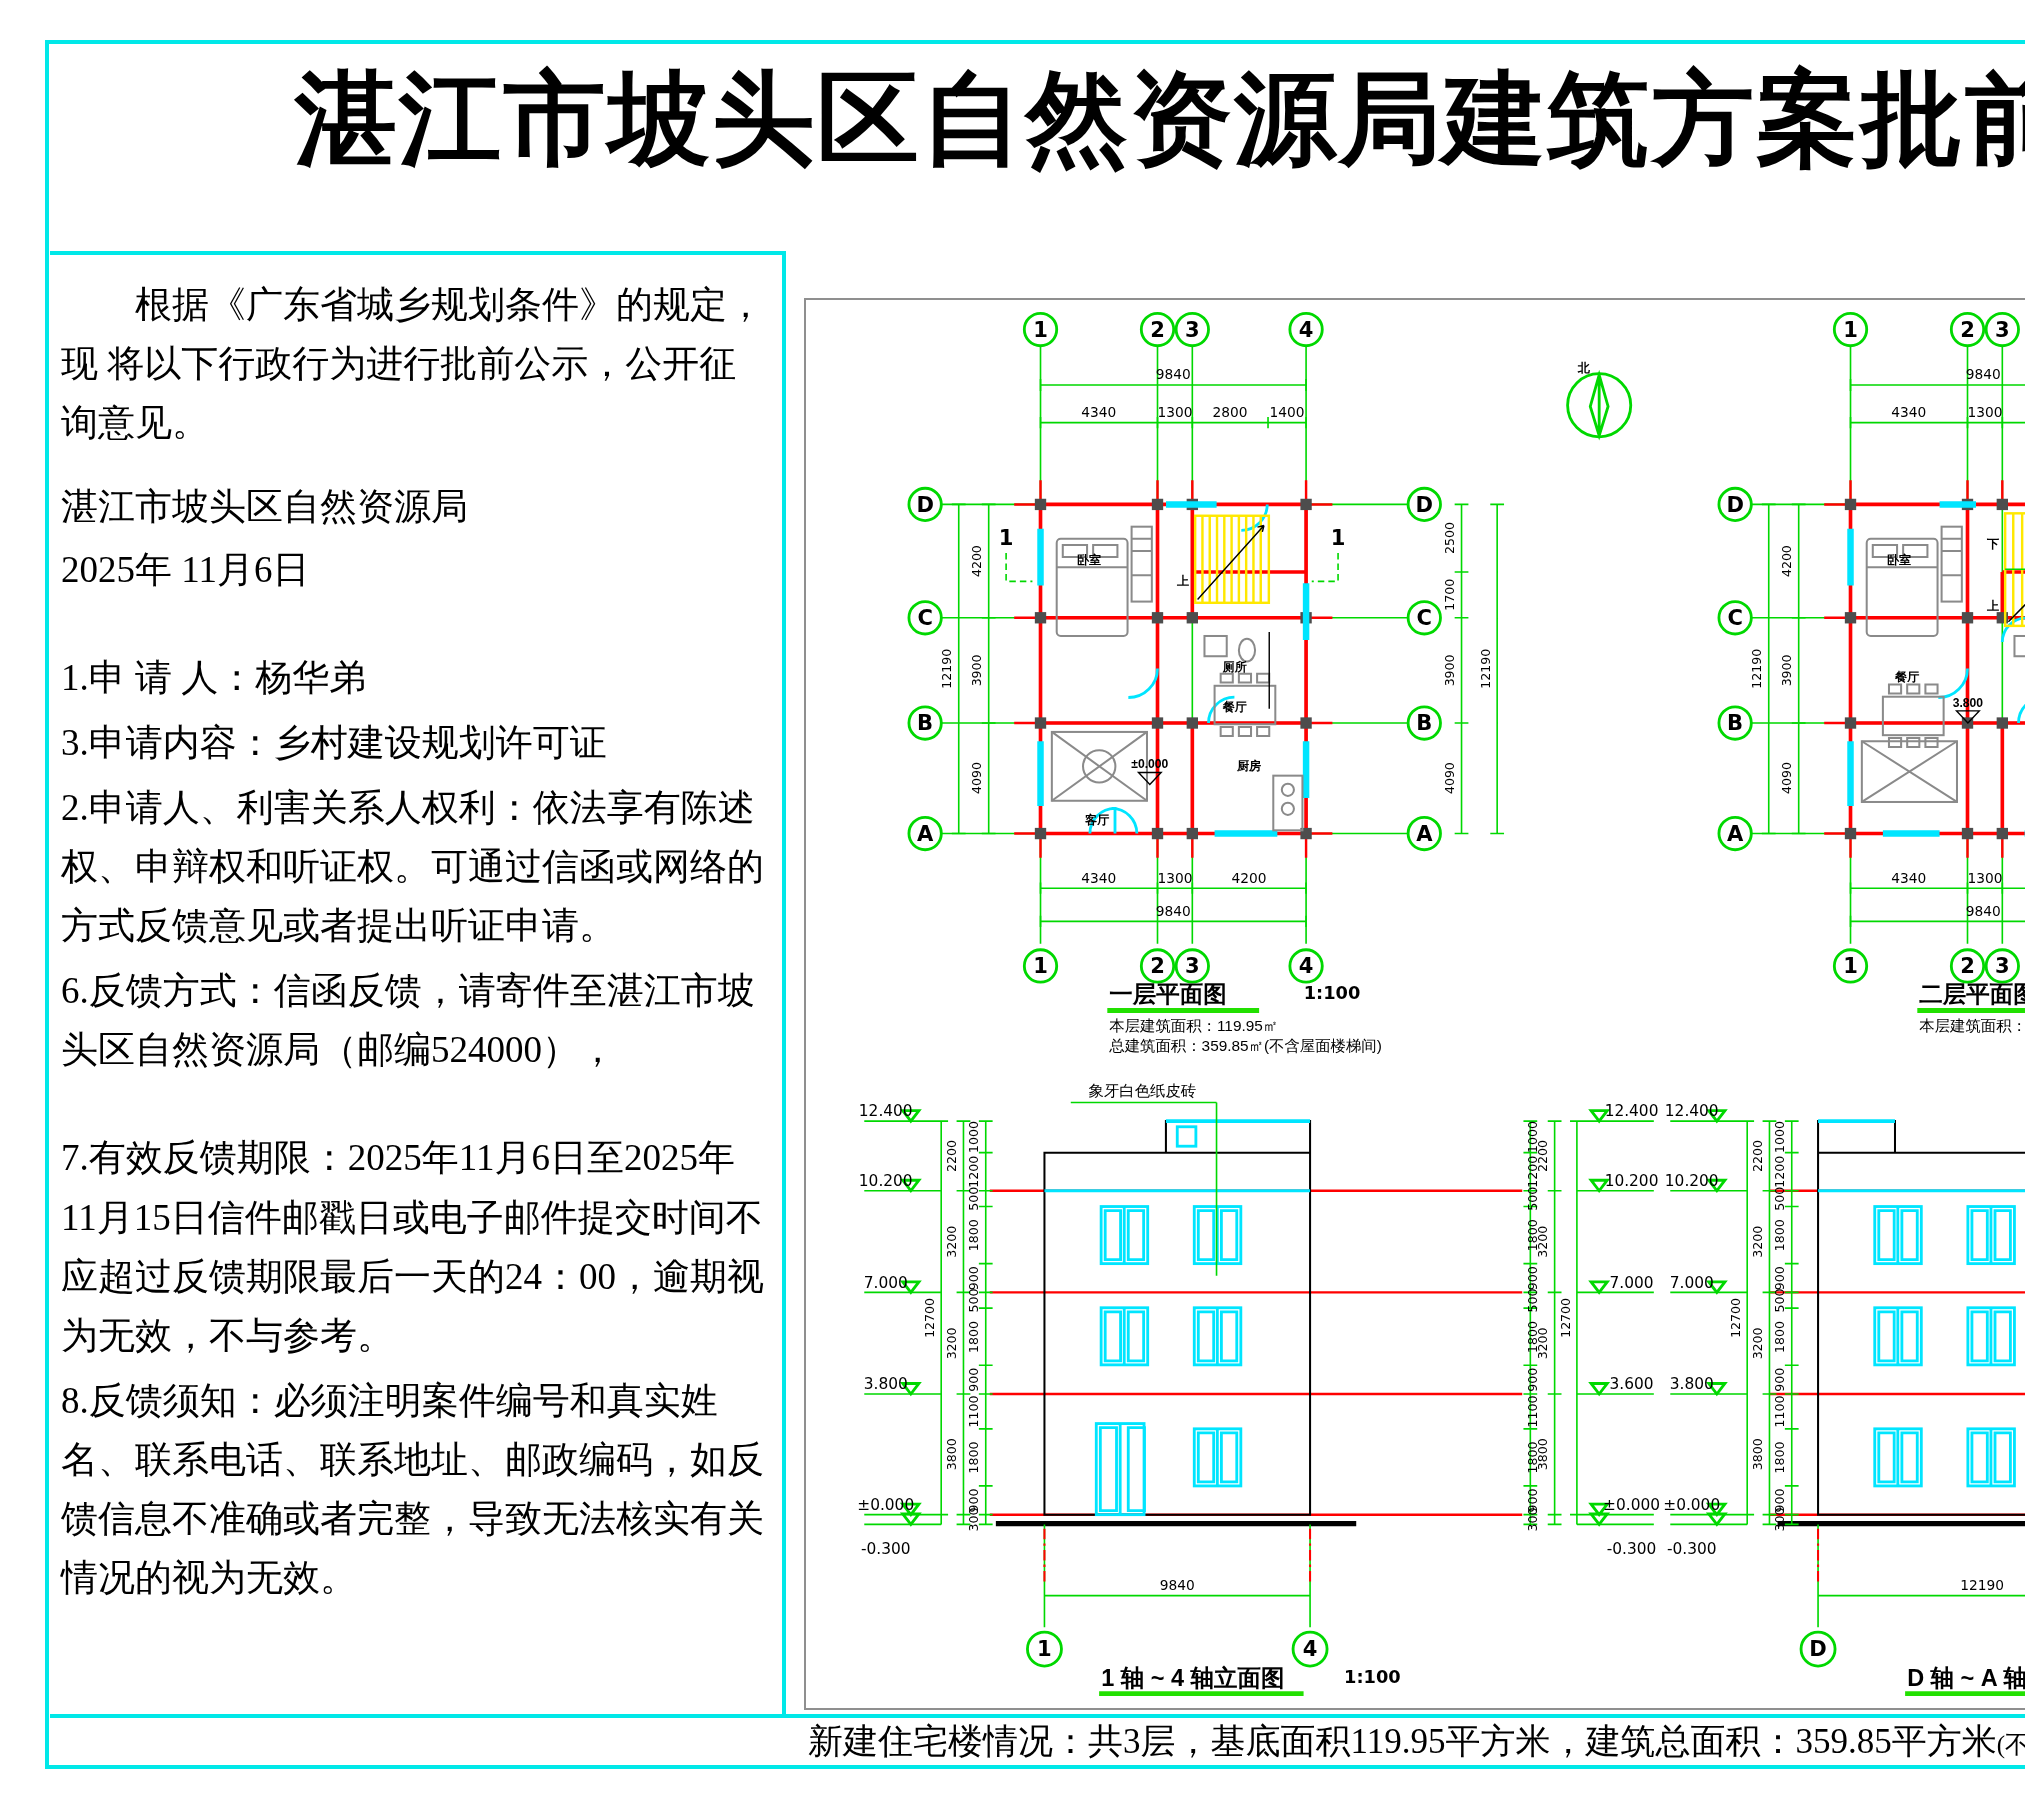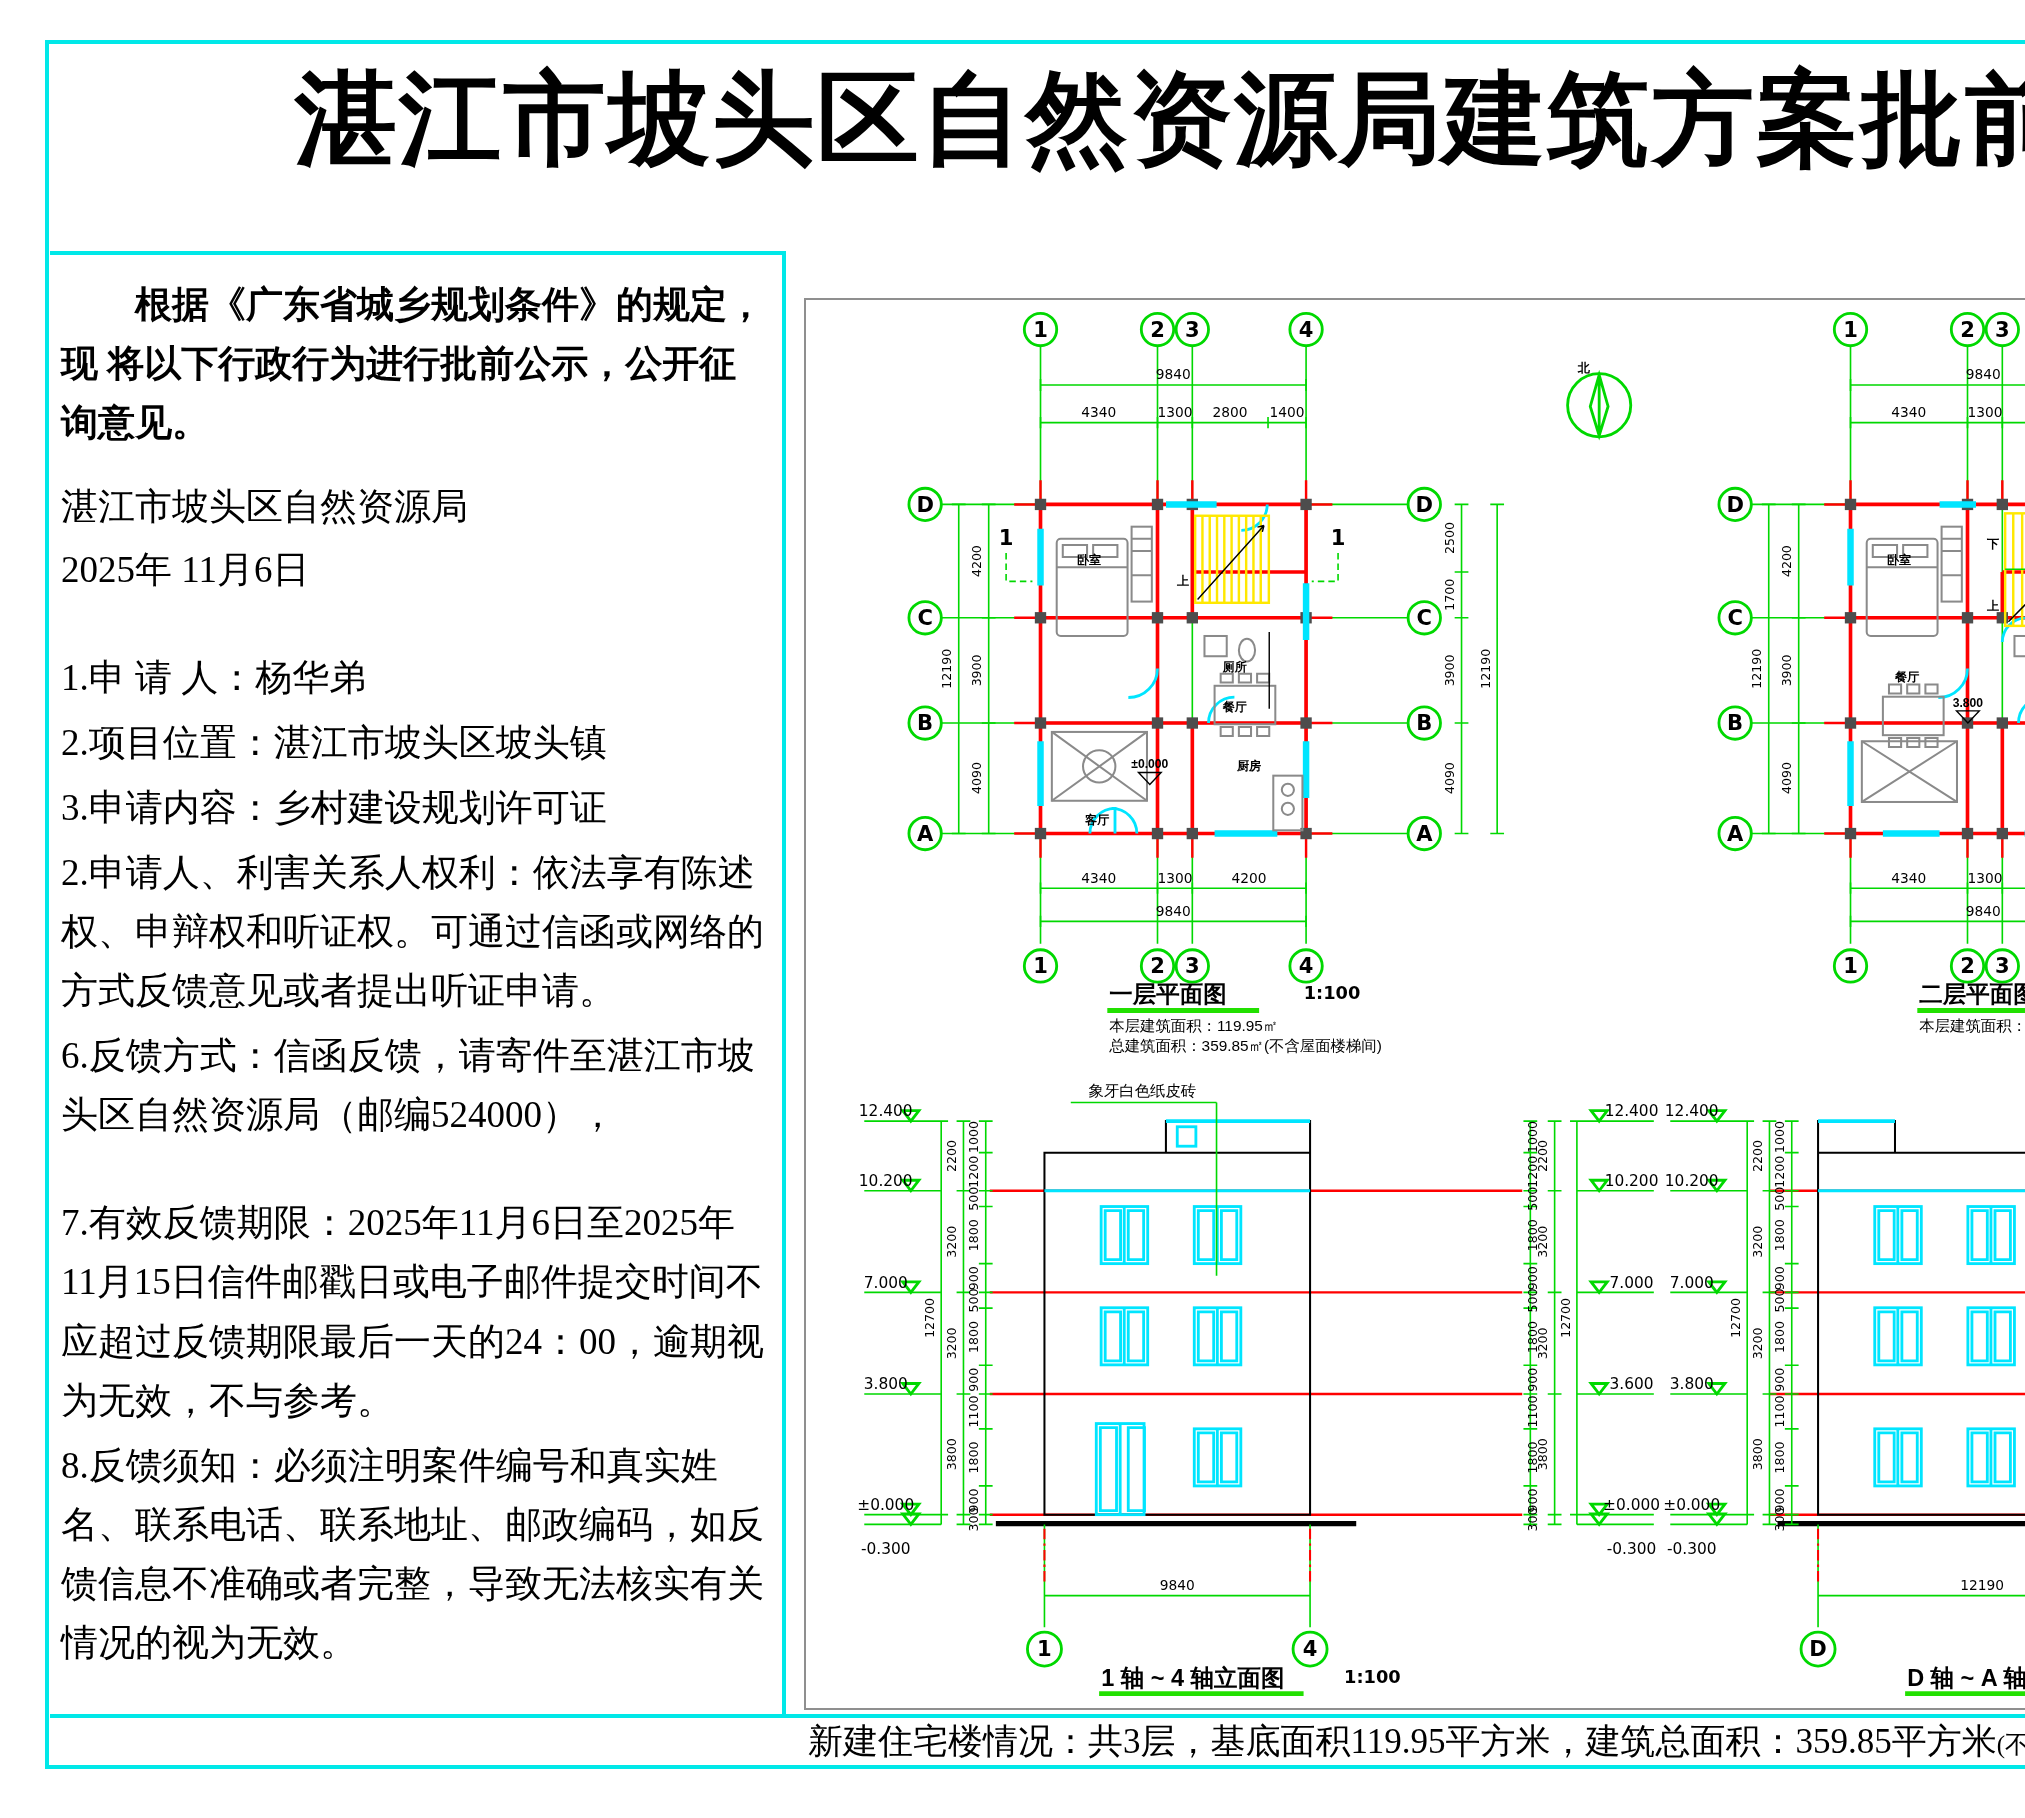--- a/index.html
+++ b/index.html
@@ -6,21 +6,21 @@
   .page{position:relative;width:2573px;height:1819px;background:#ffffff;overflow:hidden;
         font-family:"Liberation Serif","DejaVu Serif",serif;color:#000;}
   .border-frame{position:absolute;left:45px;top:40px;width:2493px;height:1729px;
         border:4.9px solid #00e8e8;box-sizing:border-box;}
   .divider-v{position:absolute;left:782px;top:251px;width:4px;height:1465px;background:#00e8e8;}
   .divider-h-title{position:absolute;left:50px;top:251px;width:733px;height:4px;background:#00e8e8;}
   .divider-h-footer{position:absolute;left:50px;top:1714px;width:2489px;height:4px;background:#00e8e8;}
   .title{position:absolute;left:0;top:52px;width:2573px;text-align:center;
         font-size:102px;font-weight:bold;letter-spacing:2.4px;white-space:nowrap;}
   .notice{position:absolute;left:61px;top:275px;width:705px;font-size:37px;line-height:1.6;}
-  .notice .p1{text-indent:2em;margin:0 0 24px 0;font-weight:bold;}
+  .notice .p1{text-indent:2em;margin:0 0 24px 0;}
   .notice .org{text-align:left;padding-right:20px;margin:16px 0 0 0;}
   .notice .date{text-align:left;padding-right:122px;margin:4px 0 49px 0;}
   .notice .item{margin:0 0 5.7px 0;}
   .notice .item.cont{padding-left:4.6em;}
   .notice .gap-top{margin-top:49px;}
   .draw-box{position:absolute;left:804px;top:298px;width:1677px;height:1412px;
         border:2px solid #8f8f8f;box-sizing:border-box;background:#fff;}
   .dwg{position:absolute;}
   .footer{position:absolute;left:808px;top:1718px;width:1701px;font-size:35px;white-space:nowrap;}
   .footer .paren{font-size:25px;}
@@ -60,21 +60,20 @@
   <div class="title">湛江市坡头区自然资源局建筑方案批前公示</div>
   <div class="divider-h-title"></div>
   <div class="divider-v"></div>
   <div class="divider-h-footer"></div>
 
   <div class="notice">
     <p class="p1">根据《广东省城乡规划条件》的规定，现 将以下行政行为进行批前公示，公开征询意见。</p>
     <div class="org">湛江市坡头区自然资源局</div>
     <div class="date">2025年 11月6日</div>
     <div class="item">1.申 请 人：杨华弟</div>
-    <div class="item">2.项目位置：湛江市坡头区坡头镇</div>
     <div class="item">3.申请内容：乡村建设规划许可证</div>
     <div class="item">2.申请人、利害关系人权利：依法享有陈述权、申辩权和听证权。可通过信函或网络的方式反馈意见或者提出听证申请。</div>
     <div class="item">6.反馈方式：信函反馈，请寄件至湛江市坡头区自然资源局（邮编524000），</div>
     <div class="item gap-top">7.有效反馈期限：2025年11月6日至2025年11月15日信件邮戳日或电子邮件提交时间不应超过反馈期限最后一天的24：00，逾期视为无效，不与参考。</div>
     <div class="item">8.反馈须知：必须注明案件编号和真实姓名、联系电话、联系地址、邮政编码，如反馈信息不准确或者完整，导致无法核实有关情况的视为无效。</div>
   </div>
 
   <div class="draw-box"></div>
 
   <svg class="dwg" style="left:830px;top:302px;" width="838" height="753" viewBox="0 0 2070 1860">

